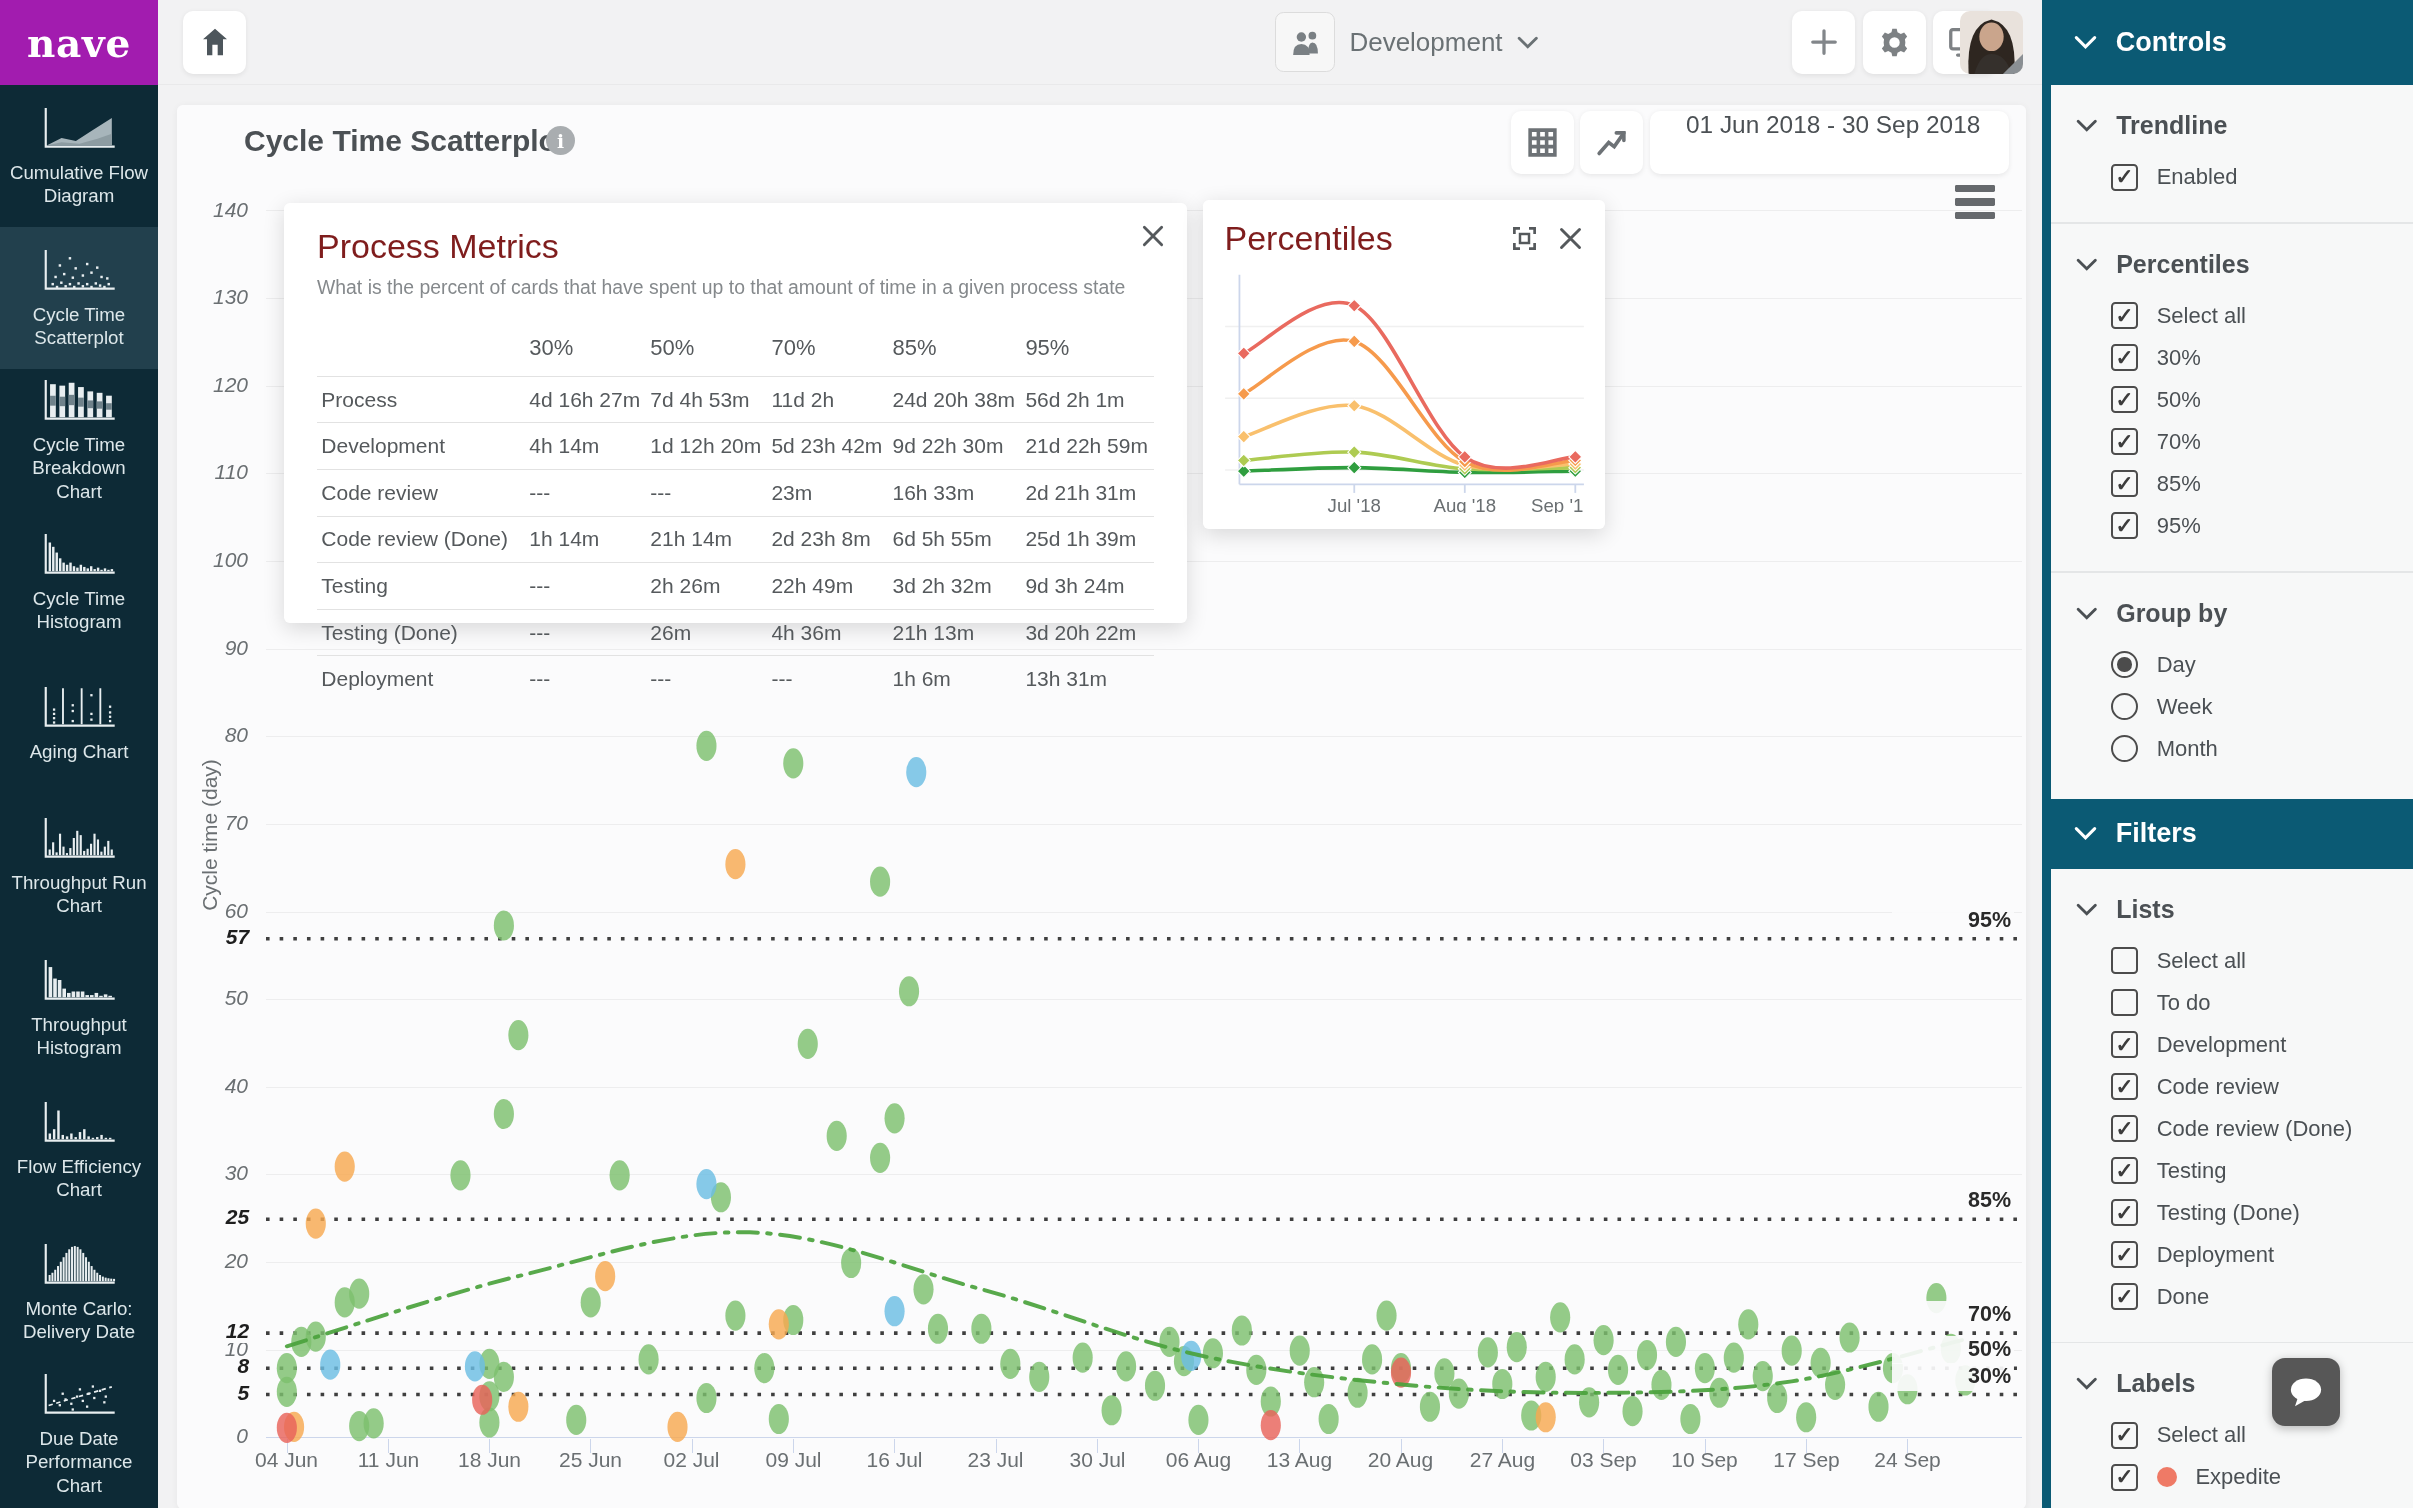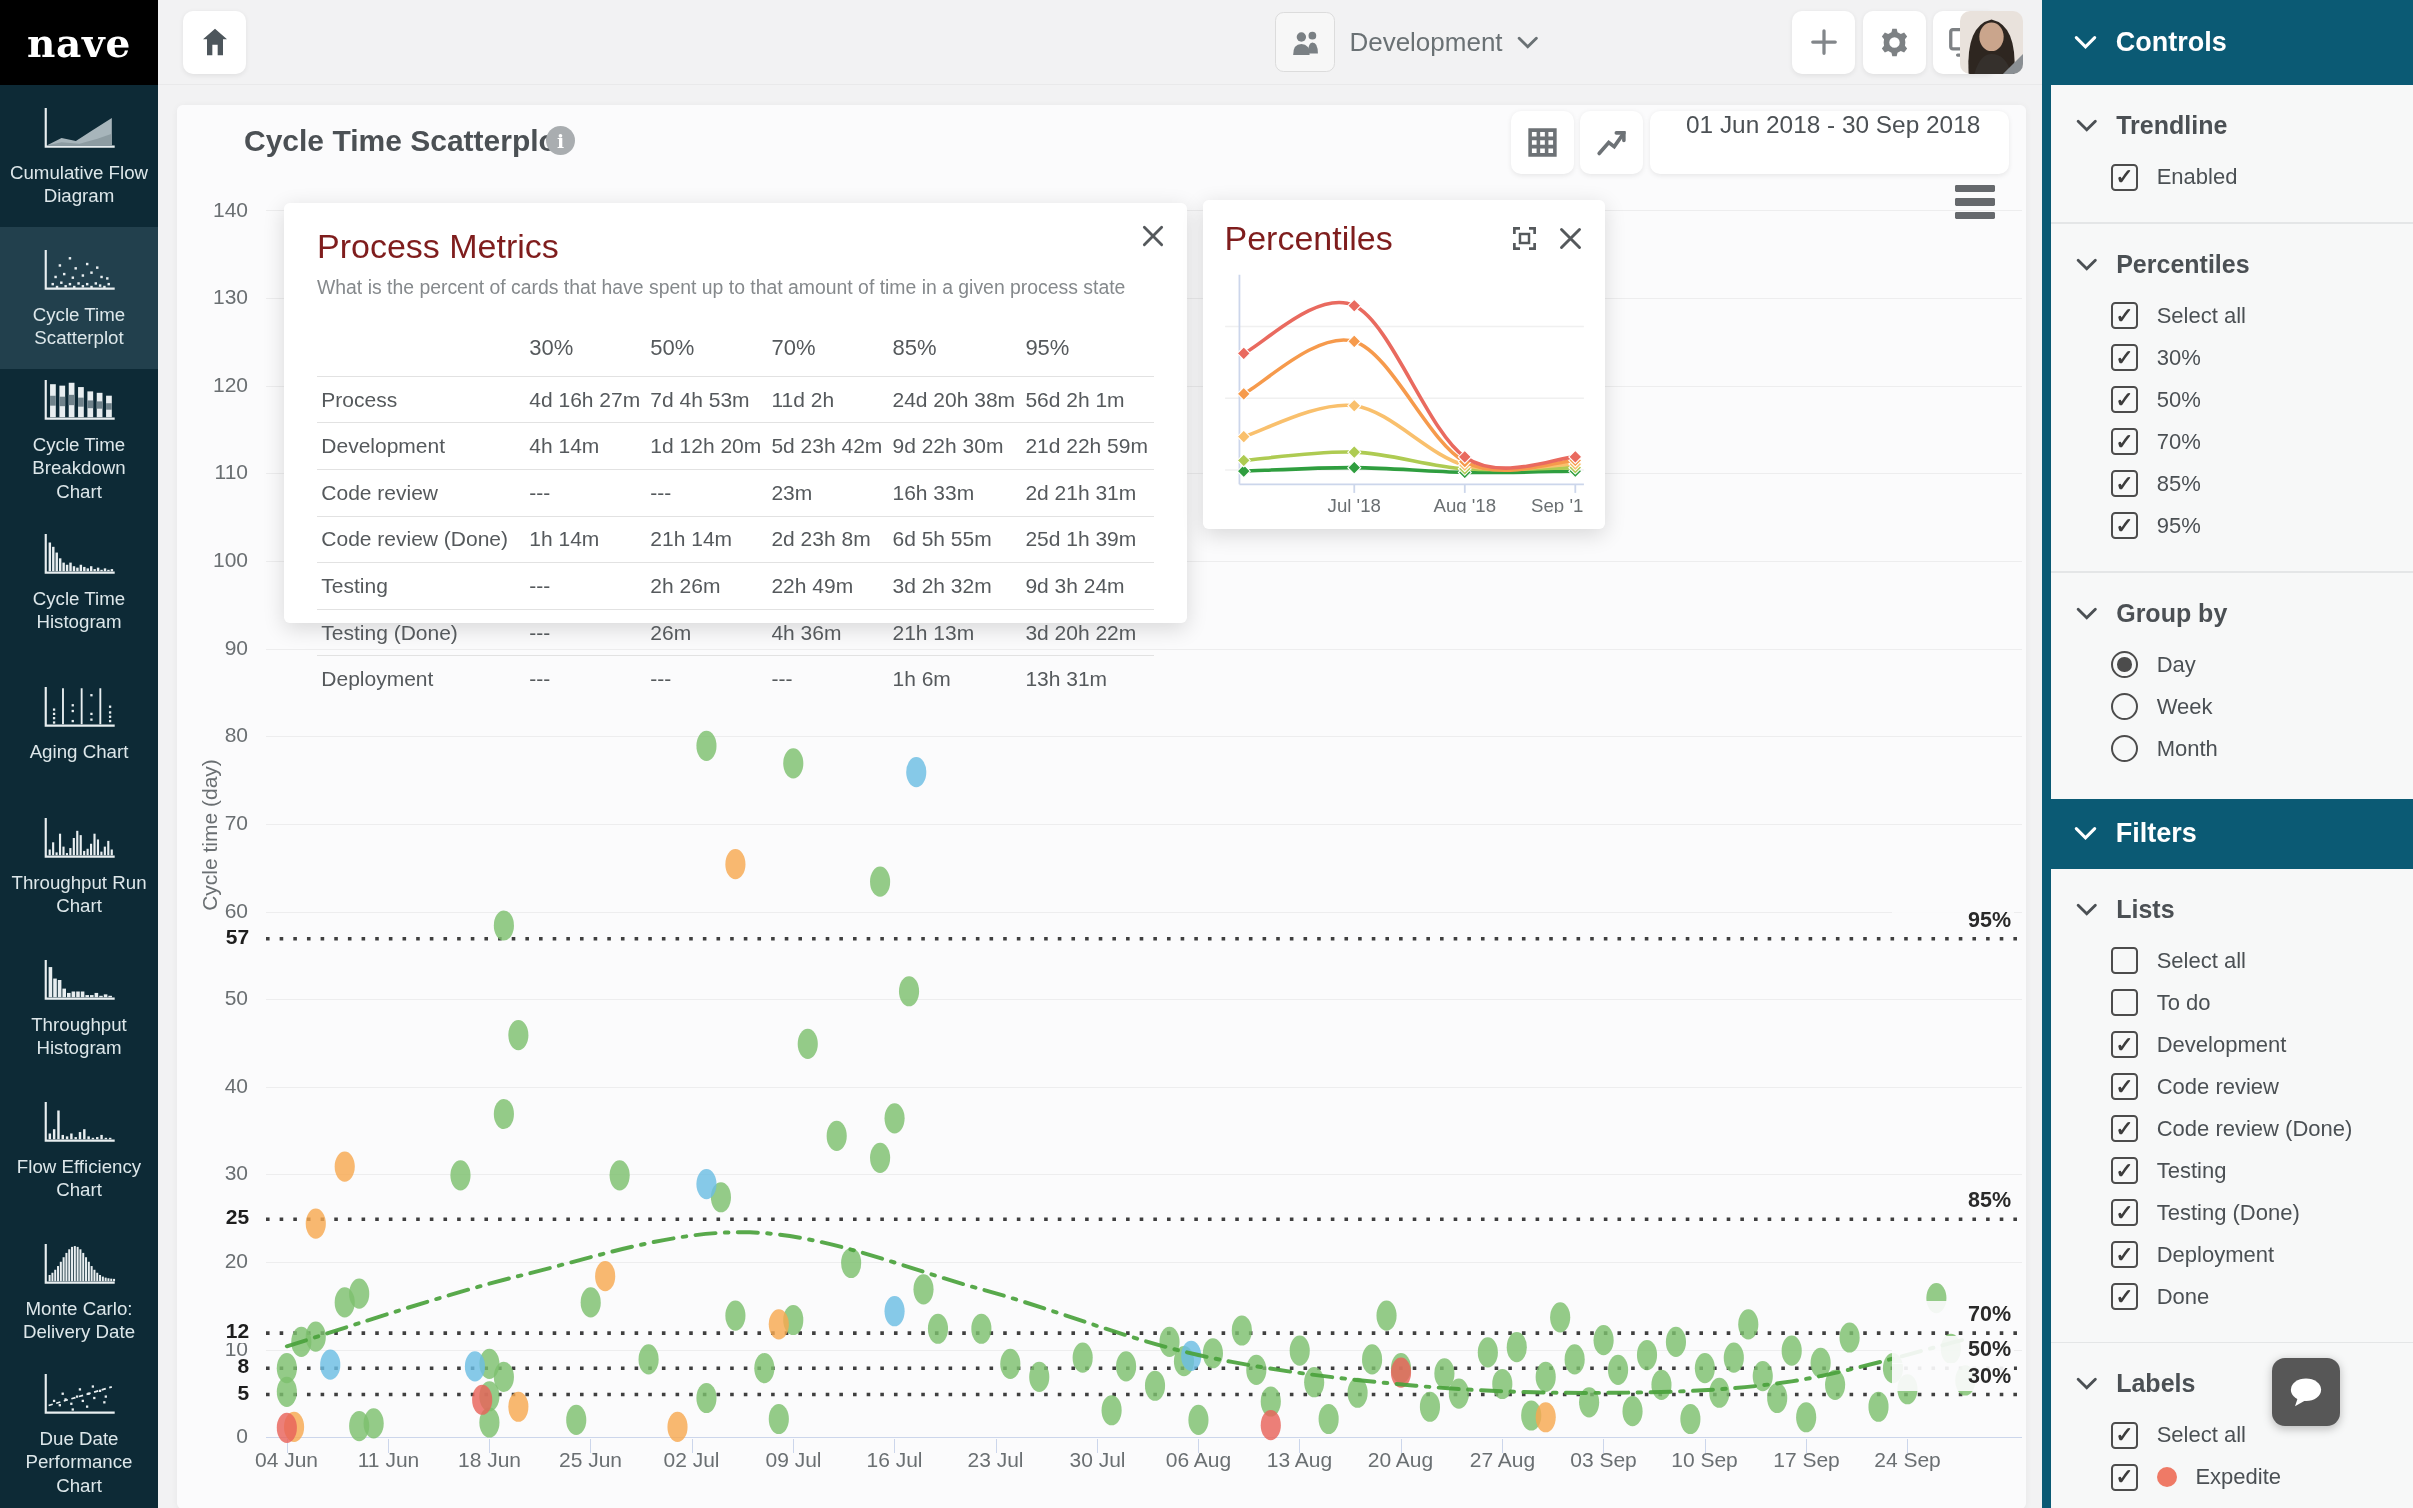--- a/index.html
+++ b/index.html
@@ -2,21 +2,21 @@
 <html style="font-size:11.5px"><head>
 <meta charset="utf-8">
 <style>
   * { margin:0; padding:0; box-sizing:border-box; }
   html,body { width:2413px; height:1508px; overflow:hidden; }
   body { font-family:"Liberation Sans", sans-serif; background:#f2f2f3; }
   #app { position:absolute; width:2413px; height:1508px; background:#f2f2f3; overflow:hidden; }
 
   
   .sidebar { position:absolute; left:0; top:0; width:158px; height:1508px; background:#0d2a36; z-index:30; }
-  .logo { height:85px; display:flex; align-items:center; justify-content:center; background:#000000;
+  .logo { height:85px; display:flex; align-items:center; justify-content:center; background:#a21caf;
           color:#ffffff; font-family:"DejaVu Serif", serif; font-weight:bold; font-size:39px; letter-spacing:0.7px; }
   .nav-item { height:142px; display:flex; flex-direction:column; align-items:center; justify-content:center;
               gap:10px; cursor:pointer; padding:0 7.2px; }
   .nav-item.active { background:#22404d; }
   .nav-item .nav-label { color:#dde7ea; font-size:18.7px; line-height:1.25; text-align:center; }
   .nav-item svg { display:block; }
 
   
   .topbar { position:absolute; left:158px; top:0; width:1884px; height:85px; background:#f2f2f3; z-index:20;
             border-bottom:0.7px solid #e9e9ea; }
@@ -61,21 +61,21 @@
   .date-label { font-size:24.4px; color:#4b5054; white-space:nowrap; }
   .burger { position:absolute; left:1955px; top:185px; width:40px; height:34px; display:flex; flex-direction:column;
             justify-content:space-between; z-index:2; cursor:pointer; }
   .burger div { height:7.2px; background:#66696d; border-radius:1.4px; }
 
   
   .gridline { position:absolute; left:266px; width:1756px; height:1.4px; background:#ededee; z-index:1; }
   .xaxis-line { position:absolute; left:266px; top:1437px; width:1756px; height:1.4px; background:#ccd6eb; z-index:2; }
   .xtick { position:absolute; top:1439px; width:1.4px; height:14.4px; background:#ccd6eb; z-index:2; }
   .xlab { position:absolute; top:1448px; width:101px; text-align:center; font-size:21px; color:#6a6f72; z-index:2; }
-  .ylab { position:absolute; width:60px; left:188px; text-align:right; font-size:21px; color:#6a6f72; z-index:2; }
+  .ylab { position:absolute; width:60px; left:188px; text-align:right; font-size:21px; color:#6a6f72; z-index:2;font-style:italic; }
   .ylab.bold { color:#1e1e1e; background:#fbfbfc; padding:0 2.9px; font-weight:bold; width:auto; }
   .ytitle { position:absolute; left:116px; top:823px; transform:rotate(-90deg); transform-origin:center;
             font-size:21px; color:#6a6f72; width:187px; text-align:center; z-index:2; }
   .pct-lab { position:absolute; width:122px; text-align:right; font-size:21.5px; font-weight:bold; color:#2a2a2a;
              background:rgba(251,251,252,.92); z-index:3; padding:1.4px 2.9px; }
   #plot-svg { position:absolute; left:266px; top:201px; z-index:2; }
 
   
   .float-panel { position:absolute; background:#fff; border-radius:5.7px; box-shadow:0 5.7px 21.5px rgba(0,0,0,.14); z-index:10; }
   #pm-panel { left:284px; top:203px; width:903px; height:420px; padding:24.4px 33px; }

